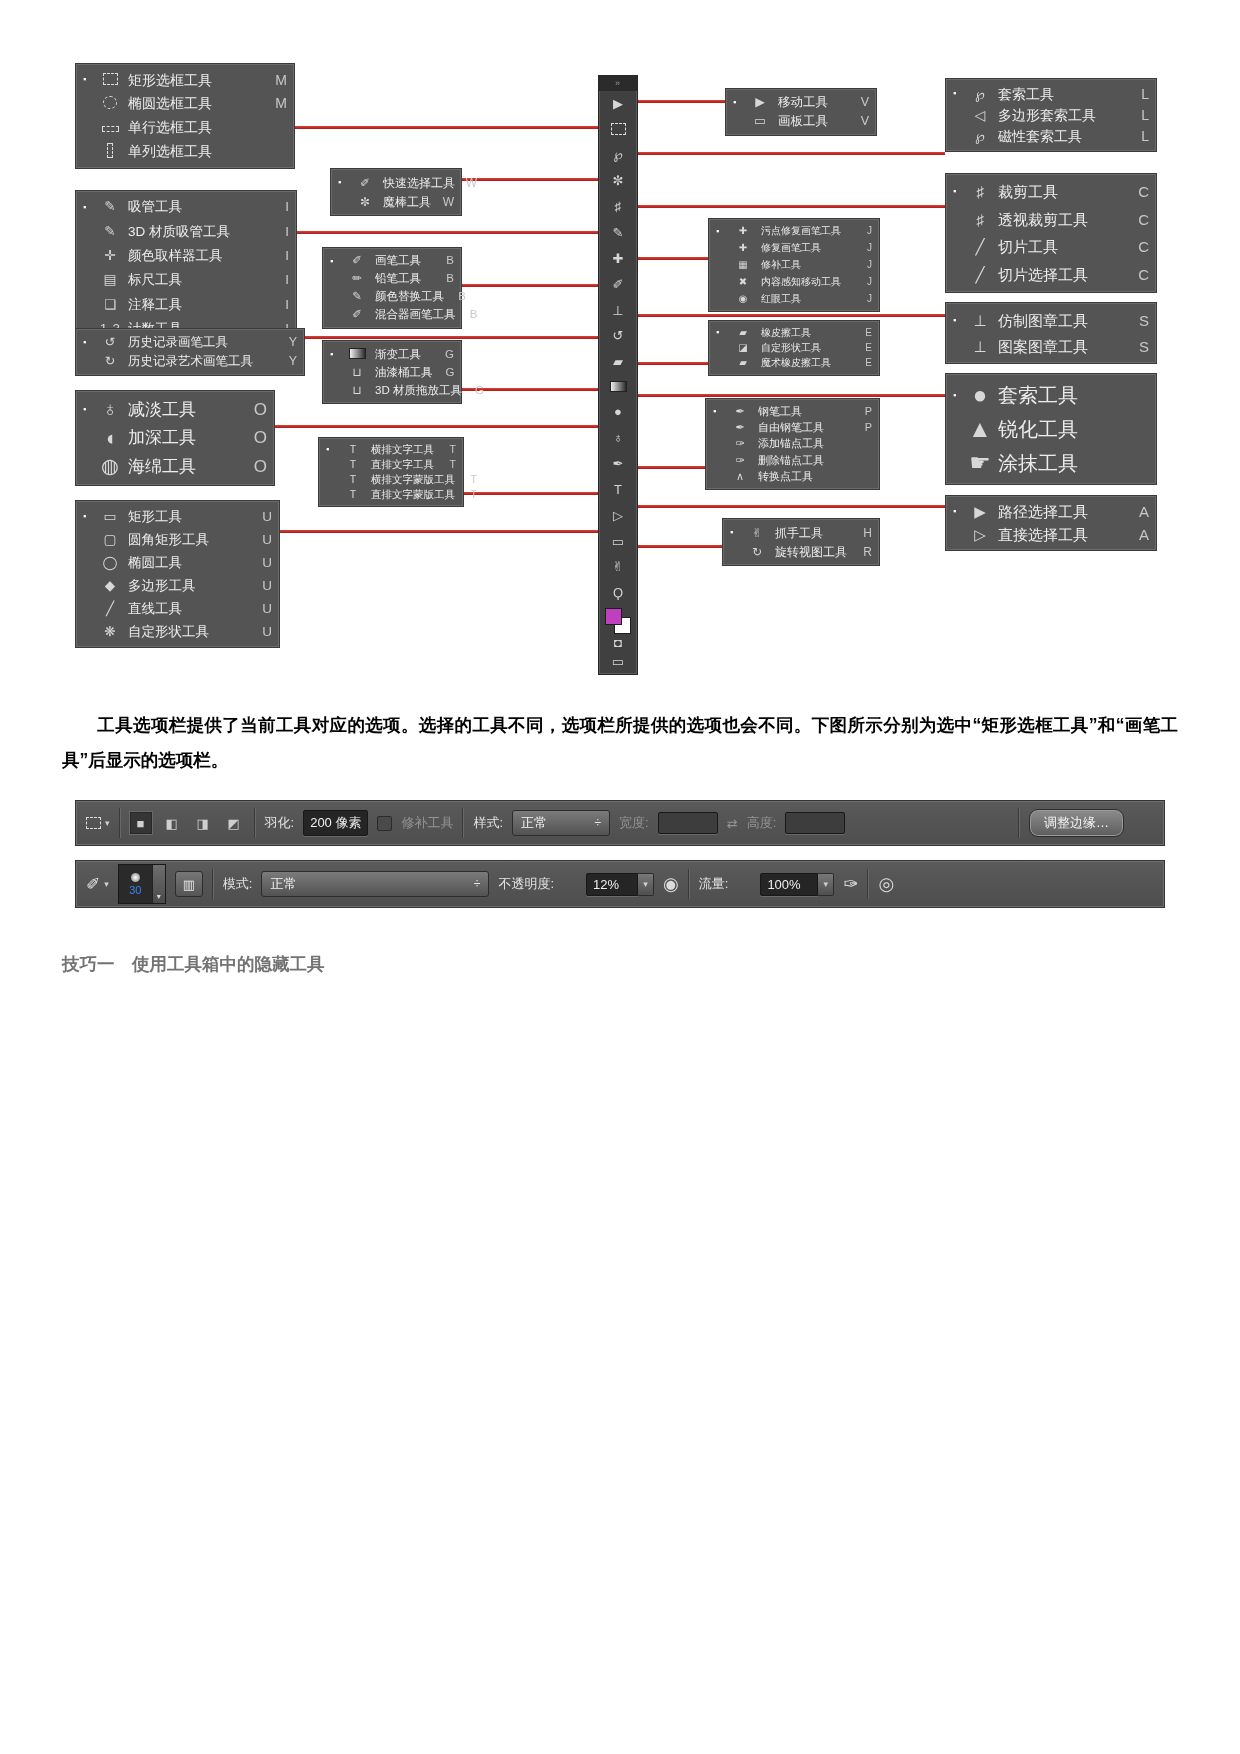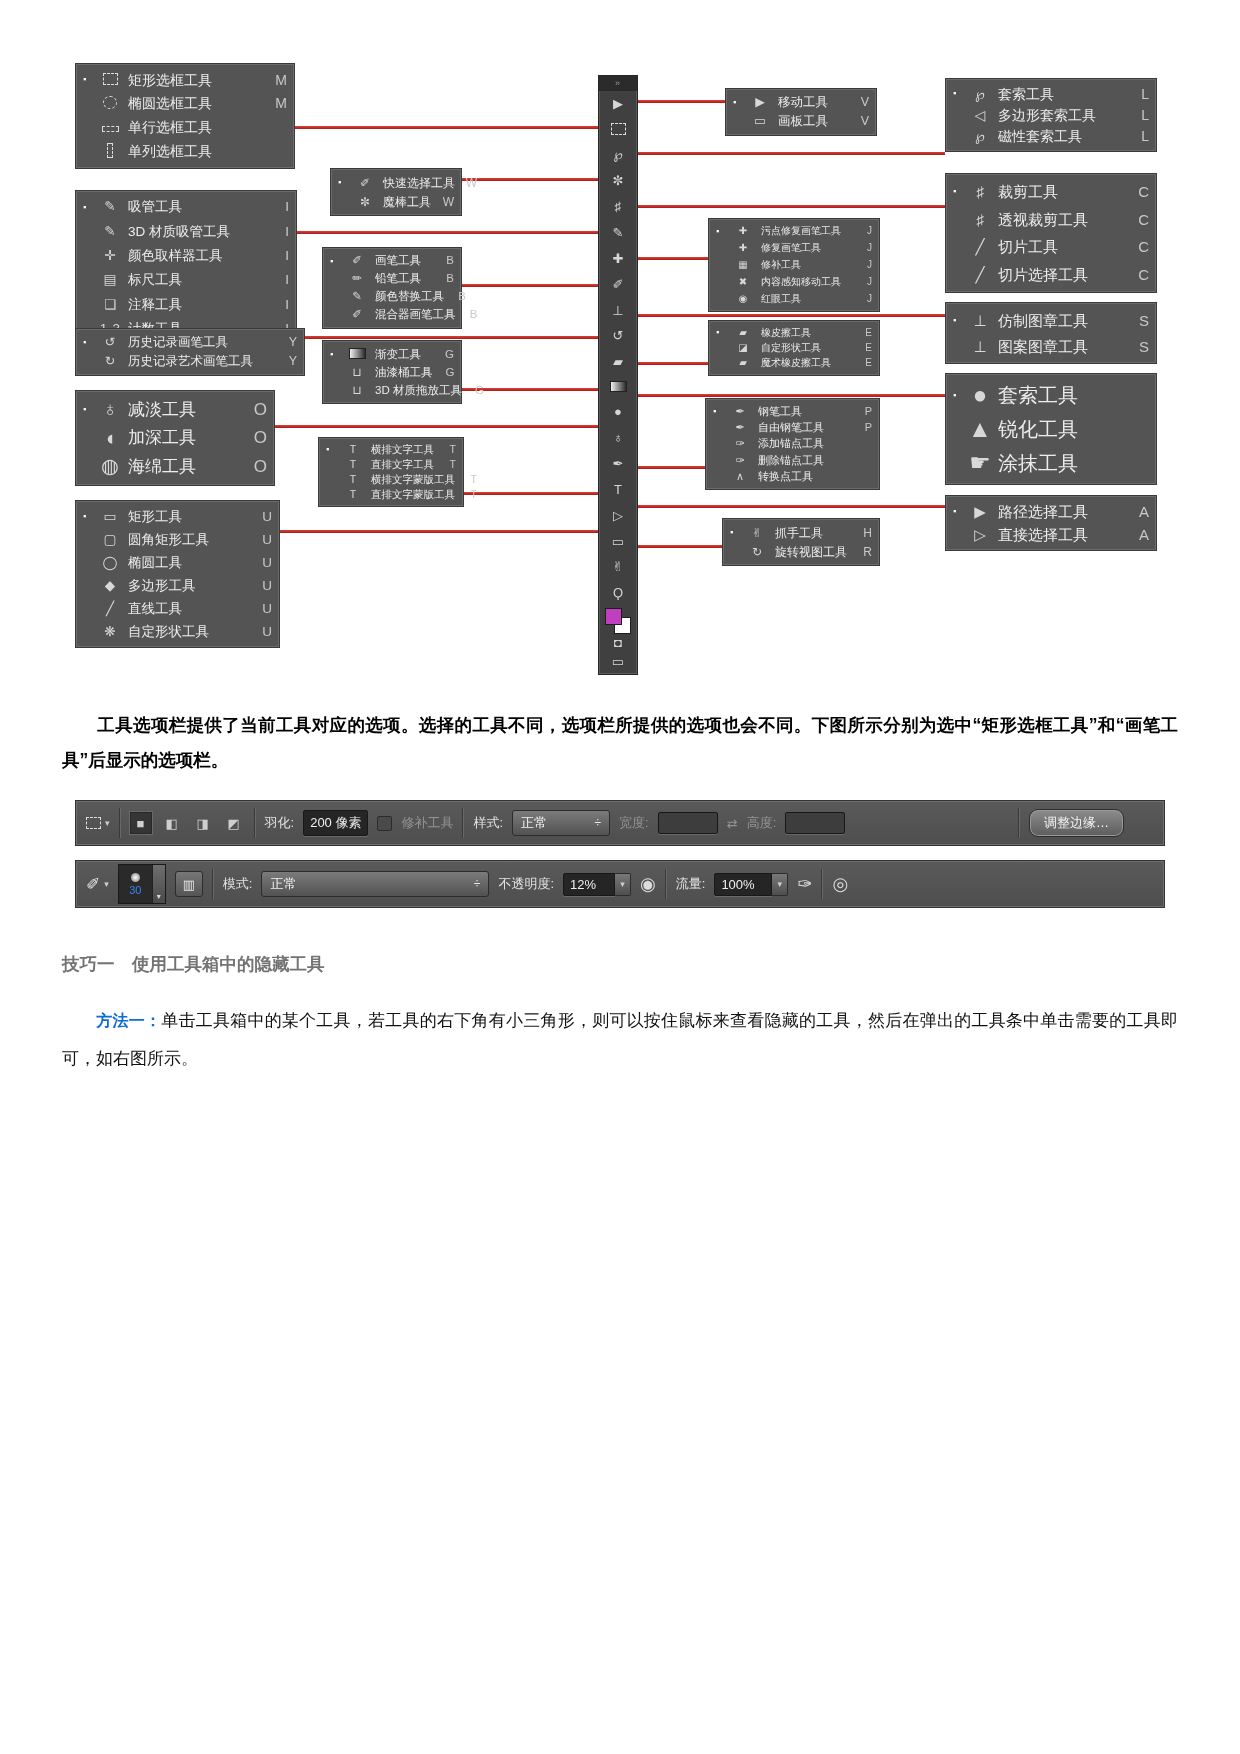--- a/index.html
+++ b/index.html
@@ -59,21 +59,21 @@
   .oblabel{flex:0 0 auto;}
   .oblabel.dis{color:#949494;}
   .obin{background:#252525;border:1px solid #181818;box-shadow:0 1px 0 #6a6a6a;color:#efefef;
         padding:3px 6px;border-radius:2px;flex:0 0 auto;min-height:14px;}
   .obin.empty{width:46px;background:#3d3d3d;}
   .obsel{display:flex;align-items:center;justify-content:space-between;gap:10px;
          background:linear-gradient(#7b7b7b,#525252);border:1px solid #2c2c2c;border-radius:3px;
          padding:3px 8px;color:#f2f2f2;flex:0 0 auto;}
   .spin{font-size:12px;color:#e8e8e8;}
   .combo{display:flex;flex:0 0 auto;}
-  .combo .obin{border-radius:2px 0 0 2px;}
+  .combo .obin{border-radius:2px 0 0 2px;margin-left:23px;}
   .combo .dropcell{width:15px;display:flex;align-items:center;justify-content:center;
          background:linear-gradient(#787878,#4f4f4f);border:1px solid #2c2c2c;border-left:none;border-radius:0 2px 2px 0;}
   .chk{width:13px;height:13px;background:#4a4a4a;border:1px solid #2b2b2b;border-radius:2px;flex:0 0 auto;}
   .obbtn{background:linear-gradient(#8c8c8c,#5d5d5d);border:1px solid #2e2e2e;border-radius:9px;
          padding:4px 14px;color:#f4f4f4;flex:0 0 auto;box-shadow:0 0 0 1px #9a9a9a inset;}
   .preset{display:flex;width:46px;height:38px;background:#2a2a2a;border:1px solid #191919;flex:0 0 auto;}
   .preset .pcol{flex:1;display:flex;flex-direction:column;align-items:center;justify-content:center;color:#3b82f6;}
   .pdot{width:9px;height:9px;border-radius:50%;background:radial-gradient(#fff,#777);margin-bottom:2px;}
   .psize{font-size:11px;}
   .pstrip{width:12px;background:linear-gradient(#6e6e6e,#4a4a4a);border-left:1px solid #222;
@@ -646,17 +646,14 @@
       <span class="dropcell">
           <span class="caret">▾</span>
         </span>
     </span>
     <span class="bigico">✑</span>
     <span class="vsep"></span>
     <span class="bigico">◎</span>
   </div>
 
   <div class="tip-head">技巧一　使用工具箱中的隐藏工具</div>
-  <div class="meth" style="top:1002px;">
-    <span class="indent"></span><span class="mlabel">方法一：</span><span>单击工具箱中的某个工具，若工具的右下角有小三角形，则可以按住鼠标来查看隐藏的工具，然后在弹出的工具条中单击需要的工具即可，如右图所示。</span>
-  </div>
 
 </div>
 
 </body></html>

